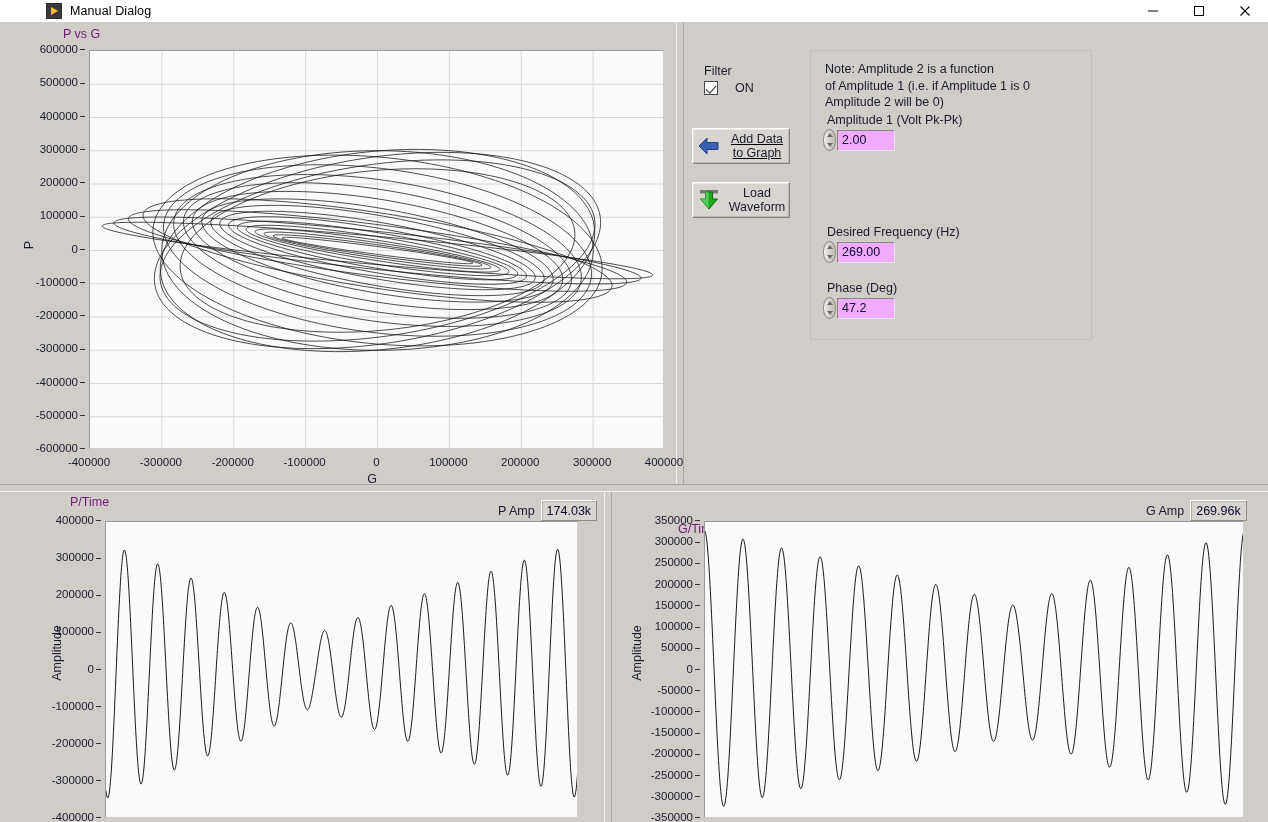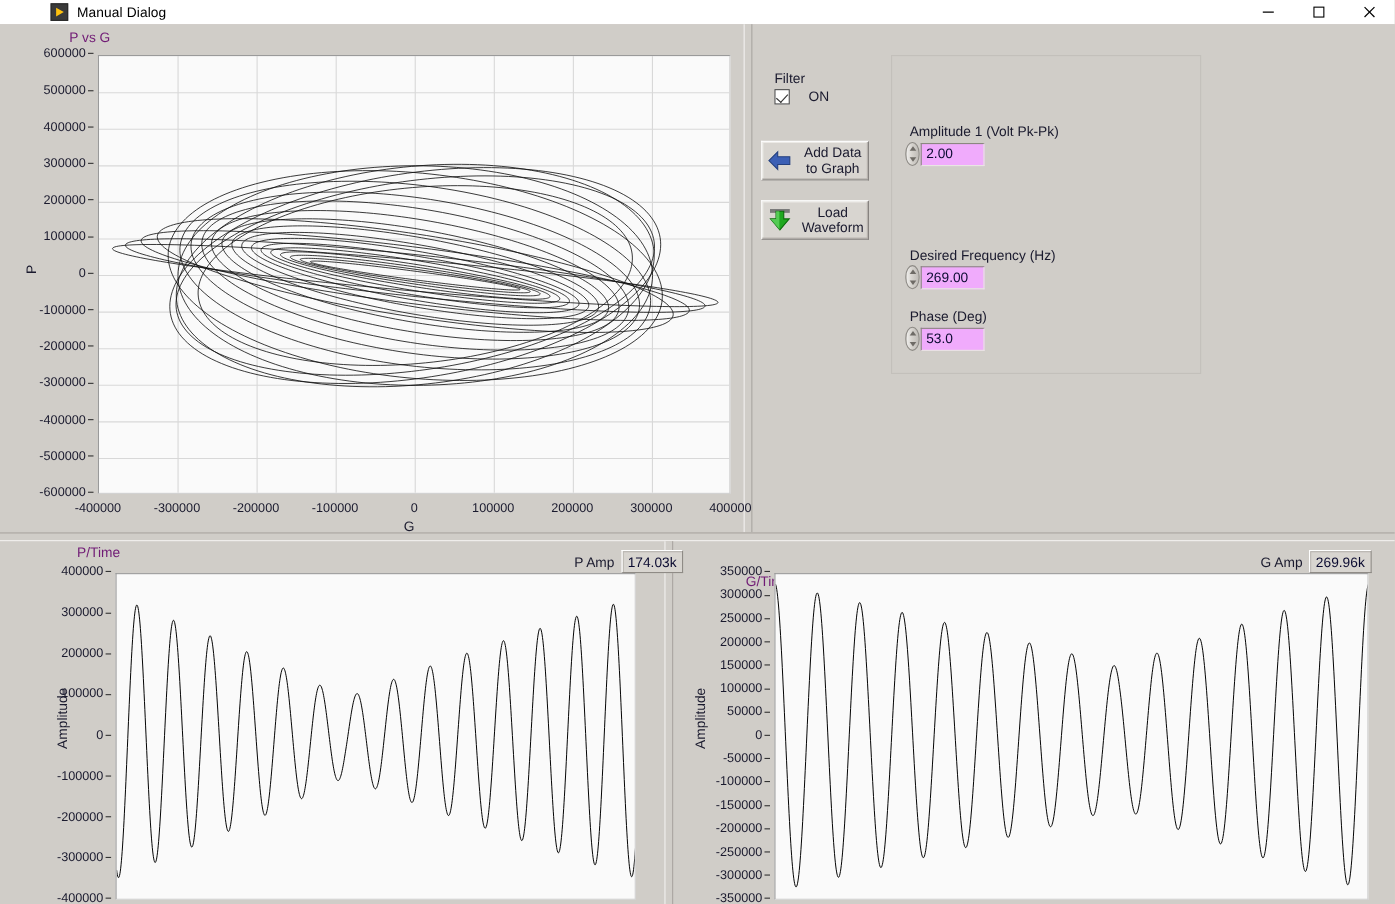--- a/index.html
+++ b/index.html
@@ -170,21 +170,21 @@
     border-bottom-color: #878380;
     box-shadow: inset -1px -1px 0 #b9b5b0, inset 1px 1px 0 #eceae6;
     display: flex; align-items: center;
     padding-left: 4px; gap: 4px;
     cursor: pointer;
   }
   .lv-button .btn-text {
     font-size: 12.5px; color: #1a1a2e; line-height: 1.15;
     text-align: center; flex: 1;
   }
-  #btn-add { left: 0px; top: 84px; }
+  #btn-add { left: 0px; top: 84px; text-decoration: underline; }
   #btn-load { left: 0px; top: 138px; }
 
   
   #param-panel {
     position: absolute; left: 810px; top: 50px;
     width: 282px; height: 290px;
     border: 1px solid #c3c0bb;
     background: transparent;
   }
   #note-text {
@@ -344,21 +344,21 @@
           <polyline points="386.44,264.87 393.14,262.64 399.71,260.33 406.15,257.95 412.44,255.50 418.58,252.98 424.55,250.39 430.36,247.75 436.00,245.04 441.46,242.28 446.73,239.47 451.80,236.60 456.67,233.70 461.34,230.75 465.80,227.76 470.04,224.74 474.05,221.69 477.84,218.61 481.40,215.50 484.72,212.38 487.80,209.24 490.64,206.09 493.23,202.94 495.57,199.77 497.66,196.61 499.48,193.45 501.06,190.30 502.37,187.16 503.42,184.04 504.20,180.93 504.72,177.85 504.98,174.79 504.97,171.76 504.70,168.77 504.16,165.81 503.36,162.90 502.30,160.03 500.97,157.20 499.39,154.43 497.54,151.72 495.44,149.06 493.09,146.46 490.48,143.93 487.63,141.47 484.54,139.07 481.20,136.76 477.63,134.51 473.83,132.35 469.80,130.27 465.55,128.27 461.08,126.36 456.40,124.54 451.51,122.80 446.43,121.17 441.15,119.63 435.68,118.18 430.03,116.84 424.21,115.59 418.23,114.45 412.08,113.41 405.78,112.48 399.34,111.65 392.76,110.93 386.05,110.32 379.23,109.81 372.29,109.42 365.24,109.13 358.11,108.96 350.89,108.89 343.58,108.94 336.22,109.09 328.79,109.36 321.31,109.74 313.79,110.22 306.24,110.81 298.67,111.52 291.08,112.33 283.49,113.24 275.90,114.26 268.33,115.39 260.78,116.61 253.26,117.94 245.78,119.37 238.36,120.89 230.99,122.51 223.70,124.23 216.48,126.04 209.35,127.93 202.31,129.91 195.38,131.98 188.56,134.13 181.86,136.36 175.29,138.67 168.85,141.05 162.56,143.50 156.42,146.02 150.45,148.61 144.64,151.25 139.00,153.96 133.54,156.72 128.27,159.53 123.20,162.40 118.33,165.30 113.66,168.25 109.20,171.24 104.96,174.26 100.95,177.31 97.16,180.39 93.60,183.50 90.28,186.62 87.20,189.76 84.36,192.91 81.77,196.06 79.43,199.23 77.34,202.39 75.52,205.55 73.94,208.70 72.63,211.84 71.58,214.96 70.80,218.07 70.28,221.15 70.02,224.21 70.03,227.24 70.30,230.23 70.84,233.19 71.64,236.10 72.70,238.97 74.03,241.80 75.61,244.57 77.46,247.28 79.56,249.94 81.91,252.54 84.52,255.07 87.37,257.53 90.46,259.93 93.80,262.24 97.37,264.49 101.17,266.65 105.20,268.73 109.45,270.73 113.92,272.64 118.60,274.46 123.49,276.20 128.57,277.83 133.85,279.37 139.32,280.82 144.97,282.16 150.79,283.41 156.77,284.55 162.92,285.59 169.22,286.52 175.66,287.35 182.24,288.07 188.95,288.68 195.77,289.19 202.71,289.58 209.76,289.87 216.89,290.04 224.11,290.11 231.42,290.06 238.78,289.91 246.21,289.64 253.69,289.26 261.21,288.78 268.76,288.19 276.33,287.48 283.92,286.67 291.51,285.76 299.10,284.74 306.67,283.61 314.22,282.39 321.74,281.06 329.22,279.63 336.64,278.11 344.01,276.49 351.30,274.77 358.52,272.96 365.65,271.07 372.69,269.09 379.62,267.02 386.44,264.87"></polyline>
           <polyline points="370.16,265.73 376.36,264.02 382.46,262.23 388.44,260.36 394.30,258.42 400.03,256.41 405.62,254.33 411.07,252.18 416.37,249.97 421.51,247.69 426.48,245.36 431.29,242.97 435.92,240.53 440.38,238.04 444.64,235.50 448.72,232.92 452.59,230.29 456.27,227.63 459.74,224.94 463.00,222.21 466.05,219.46 468.88,216.68 471.49,213.88 473.87,211.06 476.03,208.23 477.96,205.39 479.65,202.54 481.11,199.69 482.34,196.84 483.33,193.99 484.08,191.15 484.59,188.32 484.86,185.50 484.89,182.70 484.68,179.92 484.23,177.16 483.54,174.43 482.61,171.73 481.44,169.06 480.04,166.44 478.40,163.85 476.53,161.30 474.43,158.81 472.10,156.36 469.54,153.96 466.77,151.62 463.77,149.34 460.56,147.12 457.15,144.96 453.52,142.87 449.69,140.85 445.66,138.90 441.45,137.02 437.04,135.22 432.45,133.50 427.69,131.86 422.75,130.30 417.65,128.82 412.39,127.43 406.98,126.13 401.42,124.92 395.73,123.80 389.90,122.77 383.95,121.84 377.88,121.00 371.70,120.25 365.41,119.60 359.04,119.05 352.57,118.60 346.03,118.24 339.41,117.99 332.73,117.83 326.00,117.78 319.22,117.82 312.40,117.96 305.55,118.20 298.68,118.54 291.79,118.98 284.90,119.52 278.02,120.16 271.14,120.89 264.29,121.72 257.46,122.64 250.67,123.65 243.92,124.76 237.23,125.96 230.60,127.25 224.04,128.63 217.55,130.09 211.15,131.64 204.84,133.27 198.64,134.98 192.54,136.77 186.56,138.64 180.70,140.58 174.97,142.59 169.38,144.67 163.93,146.82 158.63,149.03 153.49,151.31 148.52,153.64 143.71,156.03 139.08,158.47 134.62,160.96 130.36,163.50 126.28,166.08 122.41,168.71 118.73,171.37 115.26,174.06 112.00,176.79 108.95,179.54 106.12,182.32 103.51,185.12 101.13,187.94 98.97,190.77 97.04,193.61 95.35,196.46 93.89,199.31 92.66,202.16 91.67,205.01 90.92,207.85 90.41,210.68 90.14,213.50 90.11,216.30 90.32,219.08 90.77,221.84 91.46,224.57 92.39,227.27 93.56,229.94 94.96,232.56 96.60,235.15 98.47,237.70 100.57,240.19 102.90,242.64 105.46,245.04 108.23,247.38 111.23,249.66 114.44,251.88 117.85,254.04 121.48,256.13 125.31,258.15 129.34,260.10 133.55,261.98 137.96,263.78 142.55,265.50 147.31,267.14 152.25,268.70 157.35,270.18 162.61,271.57 168.02,272.87 173.58,274.08 179.27,275.20 185.10,276.23 191.05,277.16 197.12,278.00 203.30,278.75 209.59,279.40 215.96,279.95 222.43,280.40 228.97,280.76 235.59,281.01 242.27,281.17 249.00,281.22 255.78,281.18 262.60,281.04 269.45,280.80 276.32,280.46 283.21,280.02 290.10,279.48 296.98,278.84 303.86,278.11 310.71,277.28 317.54,276.36 324.33,275.35 331.08,274.24 337.77,273.04 344.40,271.75 350.96,270.37 357.45,268.91 363.85,267.36 370.16,265.73"></polyline>
         </g>
       </svg>
     </div>
 
   <div class="graph-title" style="left:70px; top:495px;">P/Time</div>
 
   <div class="axis-label-y" style="left:12px; top:646px; width:90px; text-align:center;">Amplitude</div>
 
-  <div class="readout-wrap" style="left:522px; top:500px;">
+  <div class="readout-wrap" style="left:498px; top:500px;">
     <span class="readout-label">P Amp</span>
     <span class="readout-box">174.03k</span>
   </div>
 
   <div id="pt-yticks">
       <div class="ytick" style="left: 0px; width: 101px; top: 812px;"><span>-400000</span><span class="dash"></span></div>
       <div class="ytick" style="left: 0px; width: 101px; top: 774.875px;"><span>-300000</span><span class="dash"></span></div>
       <div class="ytick" style="left: 0px; width: 101px; top: 737.75px;"><span>-200000</span><span class="dash"></span></div>
       <div class="ytick" style="left: 0px; width: 101px; top: 700.625px;"><span>-100000</span><span class="dash"></span></div>
       <div class="ytick" style="left: 0px; width: 101px; top: 663.5px;"><span>0</span><span class="dash"></span></div>
@@ -430,20 +430,23 @@
         <rect x="3" y="2" width="18" height="3.5" fill="#7a7a7a"></rect>
         <polygon points="12,21 3.5,11 8.5,11 8.5,4 15.5,4 15.5,11 20.5,11" fill="#1fa81f" stroke="#0c6b0c" stroke-width="1"></polygon>
         <polygon points="12,21 3.5,11 8.5,11 8.5,4 11.5,4 11.5,19" fill="#67d867" opacity="0.75"></polygon>
       </svg>
       <span class="btn-text">Load
 Waveform</span>
     </div>
   </div>
 
   <div id="param-panel">
+    <div id="note-text">Note: Amplitude 2 is a function
+of Amplitude 1 (i.e. if Amplitude 1 is 0
+Amplitude 2 will be 0)</div>
 
     <div class="param-field" style="top:62px;">
       <div class="param-caption">Amplitude 1 (Volt Pk-Pk)</div>
       <div class="param-input-row">
         <div class="spinner">
           <span class="tri up"></span>
           <span class="tri dn"></span>
         </div>
         <div class="num-field">2.00</div>
       </div>
@@ -461,18 +464,18 @@
       </div>
     </div>
 
     <div class="param-field" style="top:230px;">
       <div class="param-caption">Phase (Deg)</div>
       <div class="param-input-row">
         <div class="spinner">
           <span class="tri up"></span>
           <span class="tri dn"></span>
         </div>
-        <div class="num-field">53.0</div>
+        <div class="num-field">47.2</div>
       </div>
     </div>
   </div>
 
 </div>
 
 </body></html>

